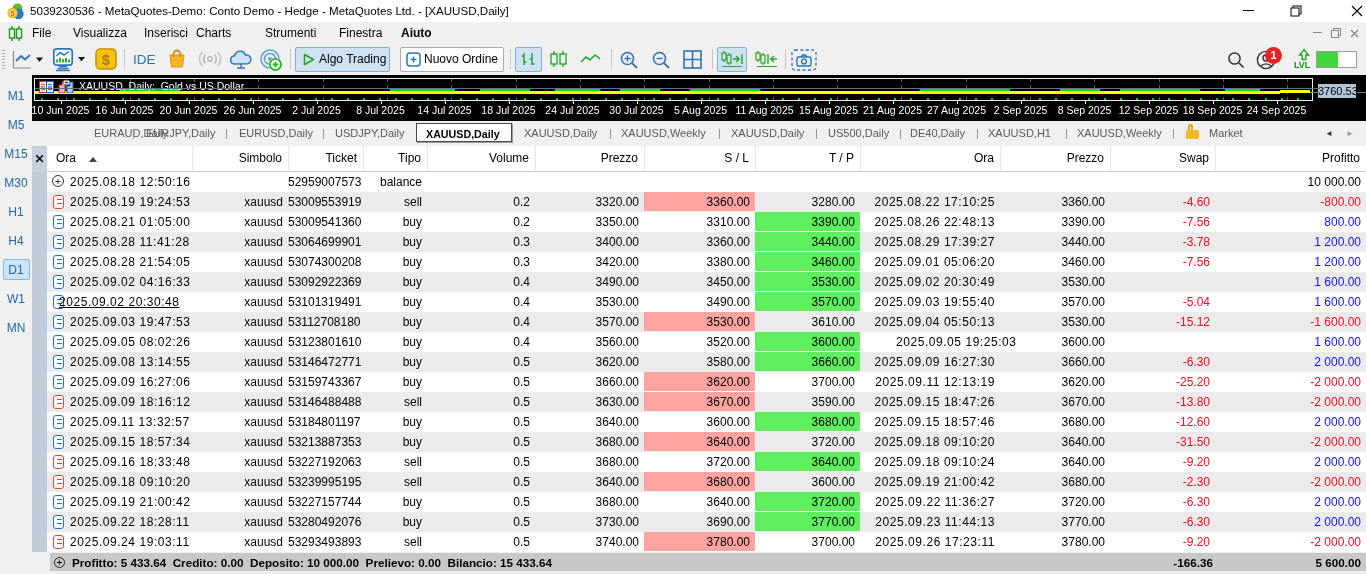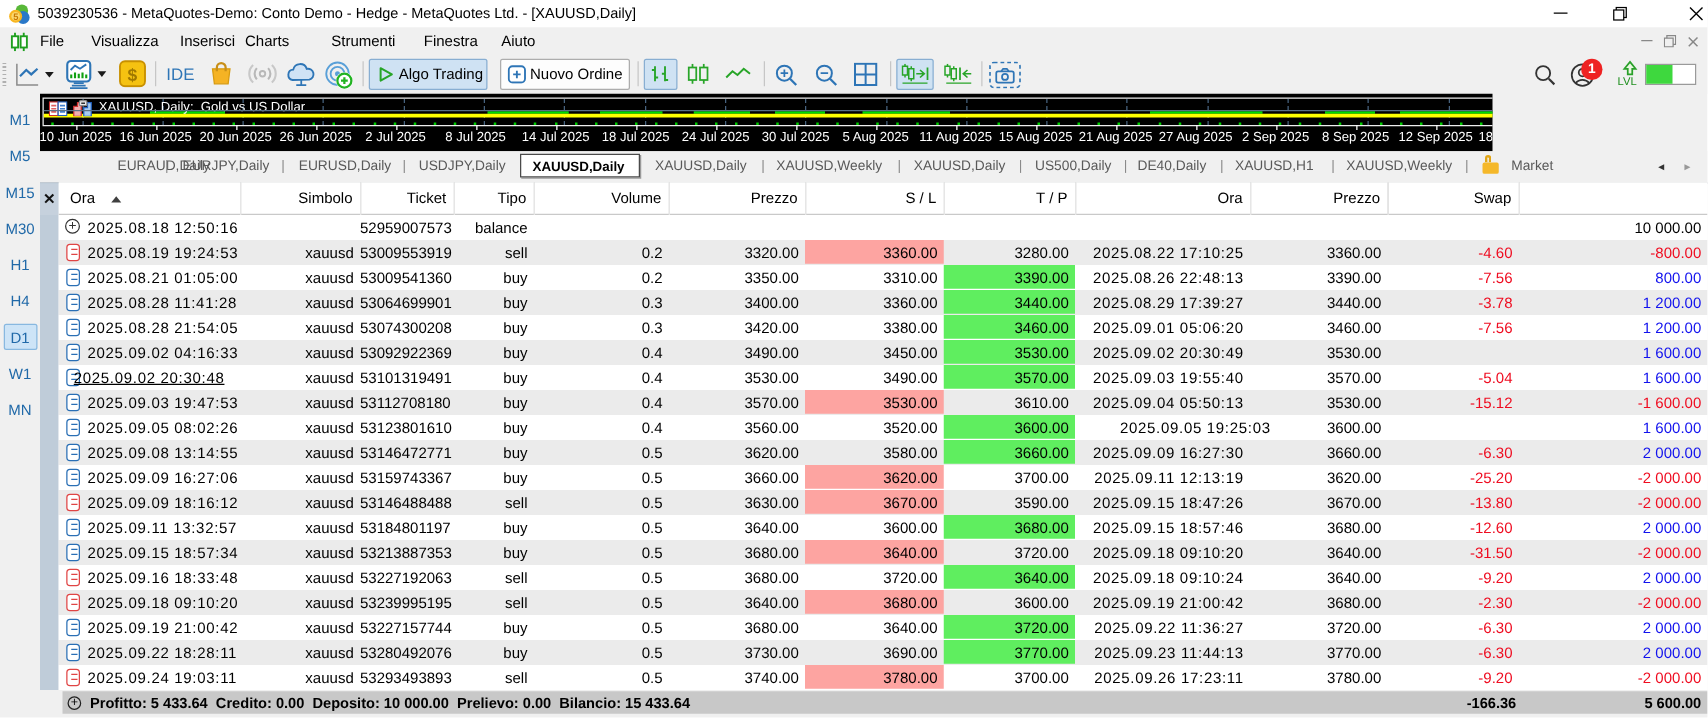--- a/index.html
+++ b/index.html
@@ -2,21 +2,21 @@
 <html><head><meta charset="utf-8"><title>MetaTrader</title><style>
 *{margin:0;padding:0;box-sizing:border-box;}
 html,body{width:1366px;height:574px;overflow:hidden;font-family:"Liberation Sans",sans-serif;}
 #app{position:relative;width:1366px;height:574px;background:#f0f0f0;font-size:12px;color:#000;}
 .abs{position:absolute;}
 #title{left:0;top:0;width:1366px;height:22px;background:#fff;}
 #menubar{left:0;top:22px;width:1366px;height:22px;background:#f0f0f0;}
 .menu{position:absolute;top:4px;font-size:12px;color:#000;}
 #toolbar{left:0;top:44px;width:1366px;height:31px;background:#f0f0f0;}
 .tbsep{position:absolute;top:5px;width:1px;height:20px;background:#c6c6c6;}
-#chart{left:32px;top:75px;width:1162px;height:46px;background:#000;overflow:hidden;}
+#chart{left:32px;top:75px;width:1334px;height:46px;background:#000;overflow:hidden;}
 #leftcol{left:0;top:75px;width:32px;height:477px;background:#f0f0f0;}
 .tf{position:absolute;left:0;width:32px;text-align:center;color:#2069a8;font-size:12px;}
 #tabs{left:32px;top:121px;width:1334px;height:25px;background:#f0f0f0;}
 .tab{position:absolute;top:6px;font-size:11px;color:#595959;white-space:nowrap;}
 .tabsep{position:absolute;top:6px;color:#8a8a8a;font-size:11px;}
 #band{left:32px;top:146px;width:15px;height:425px;background:#bfccd9;}
 #xbtn{left:32px;top:147px;width:15px;height:25px;background:#c6d1dd;color:#111;font-size:12px;font-weight:bold;text-align:center;line-height:24px;}
 #tbl{left:47px;top:146px;width:1319px;height:406px;background:#fff;}
 .hdr{position:absolute;left:0;top:0;width:1319px;height:26px;background:#fff;border-bottom:1px solid #c9c9c9;}
 .row{position:absolute;left:0;width:1319px;height:20px;background:#fff;}
@@ -68,21 +68,21 @@
         <path d="M4 0 v3 M4 12 v3 M11 0 v3 M11 12 v3" stroke="#1f9f1f" stroke-width="1.5"></path>
         <rect x="1.5" y="3" width="5" height="9" fill="#fff" stroke="#1f9f1f" stroke-width="1.5"></rect>
         <rect x="8.5" y="3" width="5" height="9" fill="#fff" stroke="#1f9f1f" stroke-width="1.5"></rect>
       </svg>
 <span class="menu" style="left:32px;">File</span>
 <span class="menu" style="left:73px;">Visualizza</span>
 <span class="menu" style="left:144px;">Inserisci</span>
 <span class="menu" style="left:196px;">Charts</span>
 <span class="menu" style="left:265px;">Strumenti</span>
 <span class="menu" style="left:339px;">Finestra</span>
-<span class="menu" style="left:401px;">Aiuto</span>
+<span class="menu" style="left:401px;font-weight:bold;">Aiuto</span>
 <span class="abs" style="left:1313px;top:10px;width:9px;height:1px;background:#888;"></span>
 <svg class="abs" style="left:1331px;top:6px;" width="10" height="10" viewBox="0 0 10 10">
         <rect x="2.5" y="0.5" width="7" height="7" fill="none" stroke="#888"></rect>
         <rect x="0.5" y="2.5" width="7" height="7" fill="#f0f0f0" stroke="#888"></rect>
       </svg>
 <svg class="abs" style="left:1350px;top:7px;" width="9" height="9" viewBox="0 0 9 9">
         <path d="M1 1 L8 8 M8 1 L1 8" stroke="#888" stroke-width="1.2"></path>
       </svg>
     </div>
 <div class="abs" id="toolbar">
@@ -200,21 +200,21 @@
       </svg>
 <svg class="abs" style="left:1256px;top:6px;" width="20" height="20" viewBox="0 0 20 20">
         <circle cx="10" cy="10" r="8.6" stroke="#333" stroke-width="1.4" fill="none"></circle>
         <circle cx="10" cy="8" r="3" stroke="#333" stroke-width="1.4" fill="none"></circle>
         <path d="M4.5 16.5 a7 7 0 0 1 11 0" stroke="#333" stroke-width="1.4" fill="none"></path>
       </svg>
 <span style="position:absolute;left:1265px;top:3px;width:17px;height:17px;background:#e22;border-radius:50%;color:#fff;font-size:11px;font-weight:bold;text-align:center;line-height:17px;">1</span>
 <svg class="abs" style="left:1295px;top:4px;" width="18" height="13" viewBox="0 0 18 13">
         <path d="M9 1.5 l4.5 5.5 h-2.7 v4.5 h-3.6 v-4.5 h-2.7 z" fill="#e8f8e0" stroke="#2aa02a" stroke-width="1.4"></path>
       </svg>
-<span style="position:absolute;left:1294px;top:16px;color:#1f8f1f;font-size:9px;font-weight:normal;">LVL</span>
+<span style="position:absolute;left:1294px;top:16px;color:#1f8f1f;font-size:9px;font-weight:bold;">LVL</span>
 <span style="position:absolute;left:1316px;top:7px;width:41px;height:17px;background:#fff;border:1px solid #9a9a9a;"></span>
 <span style="position:absolute;left:1317px;top:8px;width:21px;height:15px;background:#3ed83e;"></span>
     </div>
 <div class="abs" id="chart">
       <span style="position:absolute;left:2px;top:3px;width:1279px;height:23px;border:1px solid #eee;"></span>
 <span class="vgrid" style="left:33.5px;"></span>
 <span class="vgrid" style="left:97.8px;"></span>
 <span class="vgrid" style="left:162.1px;"></span>
 <span class="vgrid" style="left:226.4px;"></span>
 <span class="vgrid" style="left:290.7px;"></span>
@@ -432,20 +432,21 @@
         <span class="hc c1" style="">Simbolo</span>
         <span class="hc c2" style="">Ticket</span>
         <span class="hc c3" style="">Tipo</span>
         <span class="hc c4" style="">Volume</span>
         <span class="hc c5" style="">Prezzo</span>
         <span class="hc c6" style="">S / L</span>
         <span class="hc c7" style="">T / P</span>
         <span class="hc c8" style="">Ora</span>
         <span class="hc c9" style="">Prezzo</span>
         <span class="hc c10" style="">Swap</span>
+        <span class="hc c11" style="">Profitto</span>
         <span style="position:absolute;left:42px;top:11px;width:0;height:0;border-left:4px solid transparent;border-right:4px solid transparent;border-bottom:5px solid #404040;"></span>
         <span style="position:absolute;left:145px;top:0;width:1px;height:26px;background:#d2d2d2;"></span>
         <span style="position:absolute;left:241px;top:0;width:1px;height:26px;background:#d2d2d2;"></span>
         <span style="position:absolute;left:316px;top:0;width:1px;height:26px;background:#d2d2d2;"></span>
         <span style="position:absolute;left:380px;top:0;width:1px;height:26px;background:#d2d2d2;"></span>
         <span style="position:absolute;left:488px;top:0;width:1px;height:26px;background:#d2d2d2;"></span>
         <span style="position:absolute;left:597px;top:0;width:1px;height:26px;background:#d2d2d2;"></span>
         <span style="position:absolute;left:708px;top:0;width:1px;height:26px;background:#d2d2d2;"></span>
         <span style="position:absolute;left:813px;top:0;width:1px;height:26px;background:#d2d2d2;"></span>
         <span style="position:absolute;left:953px;top:0;width:1px;height:26px;background:#d2d2d2;"></span>

